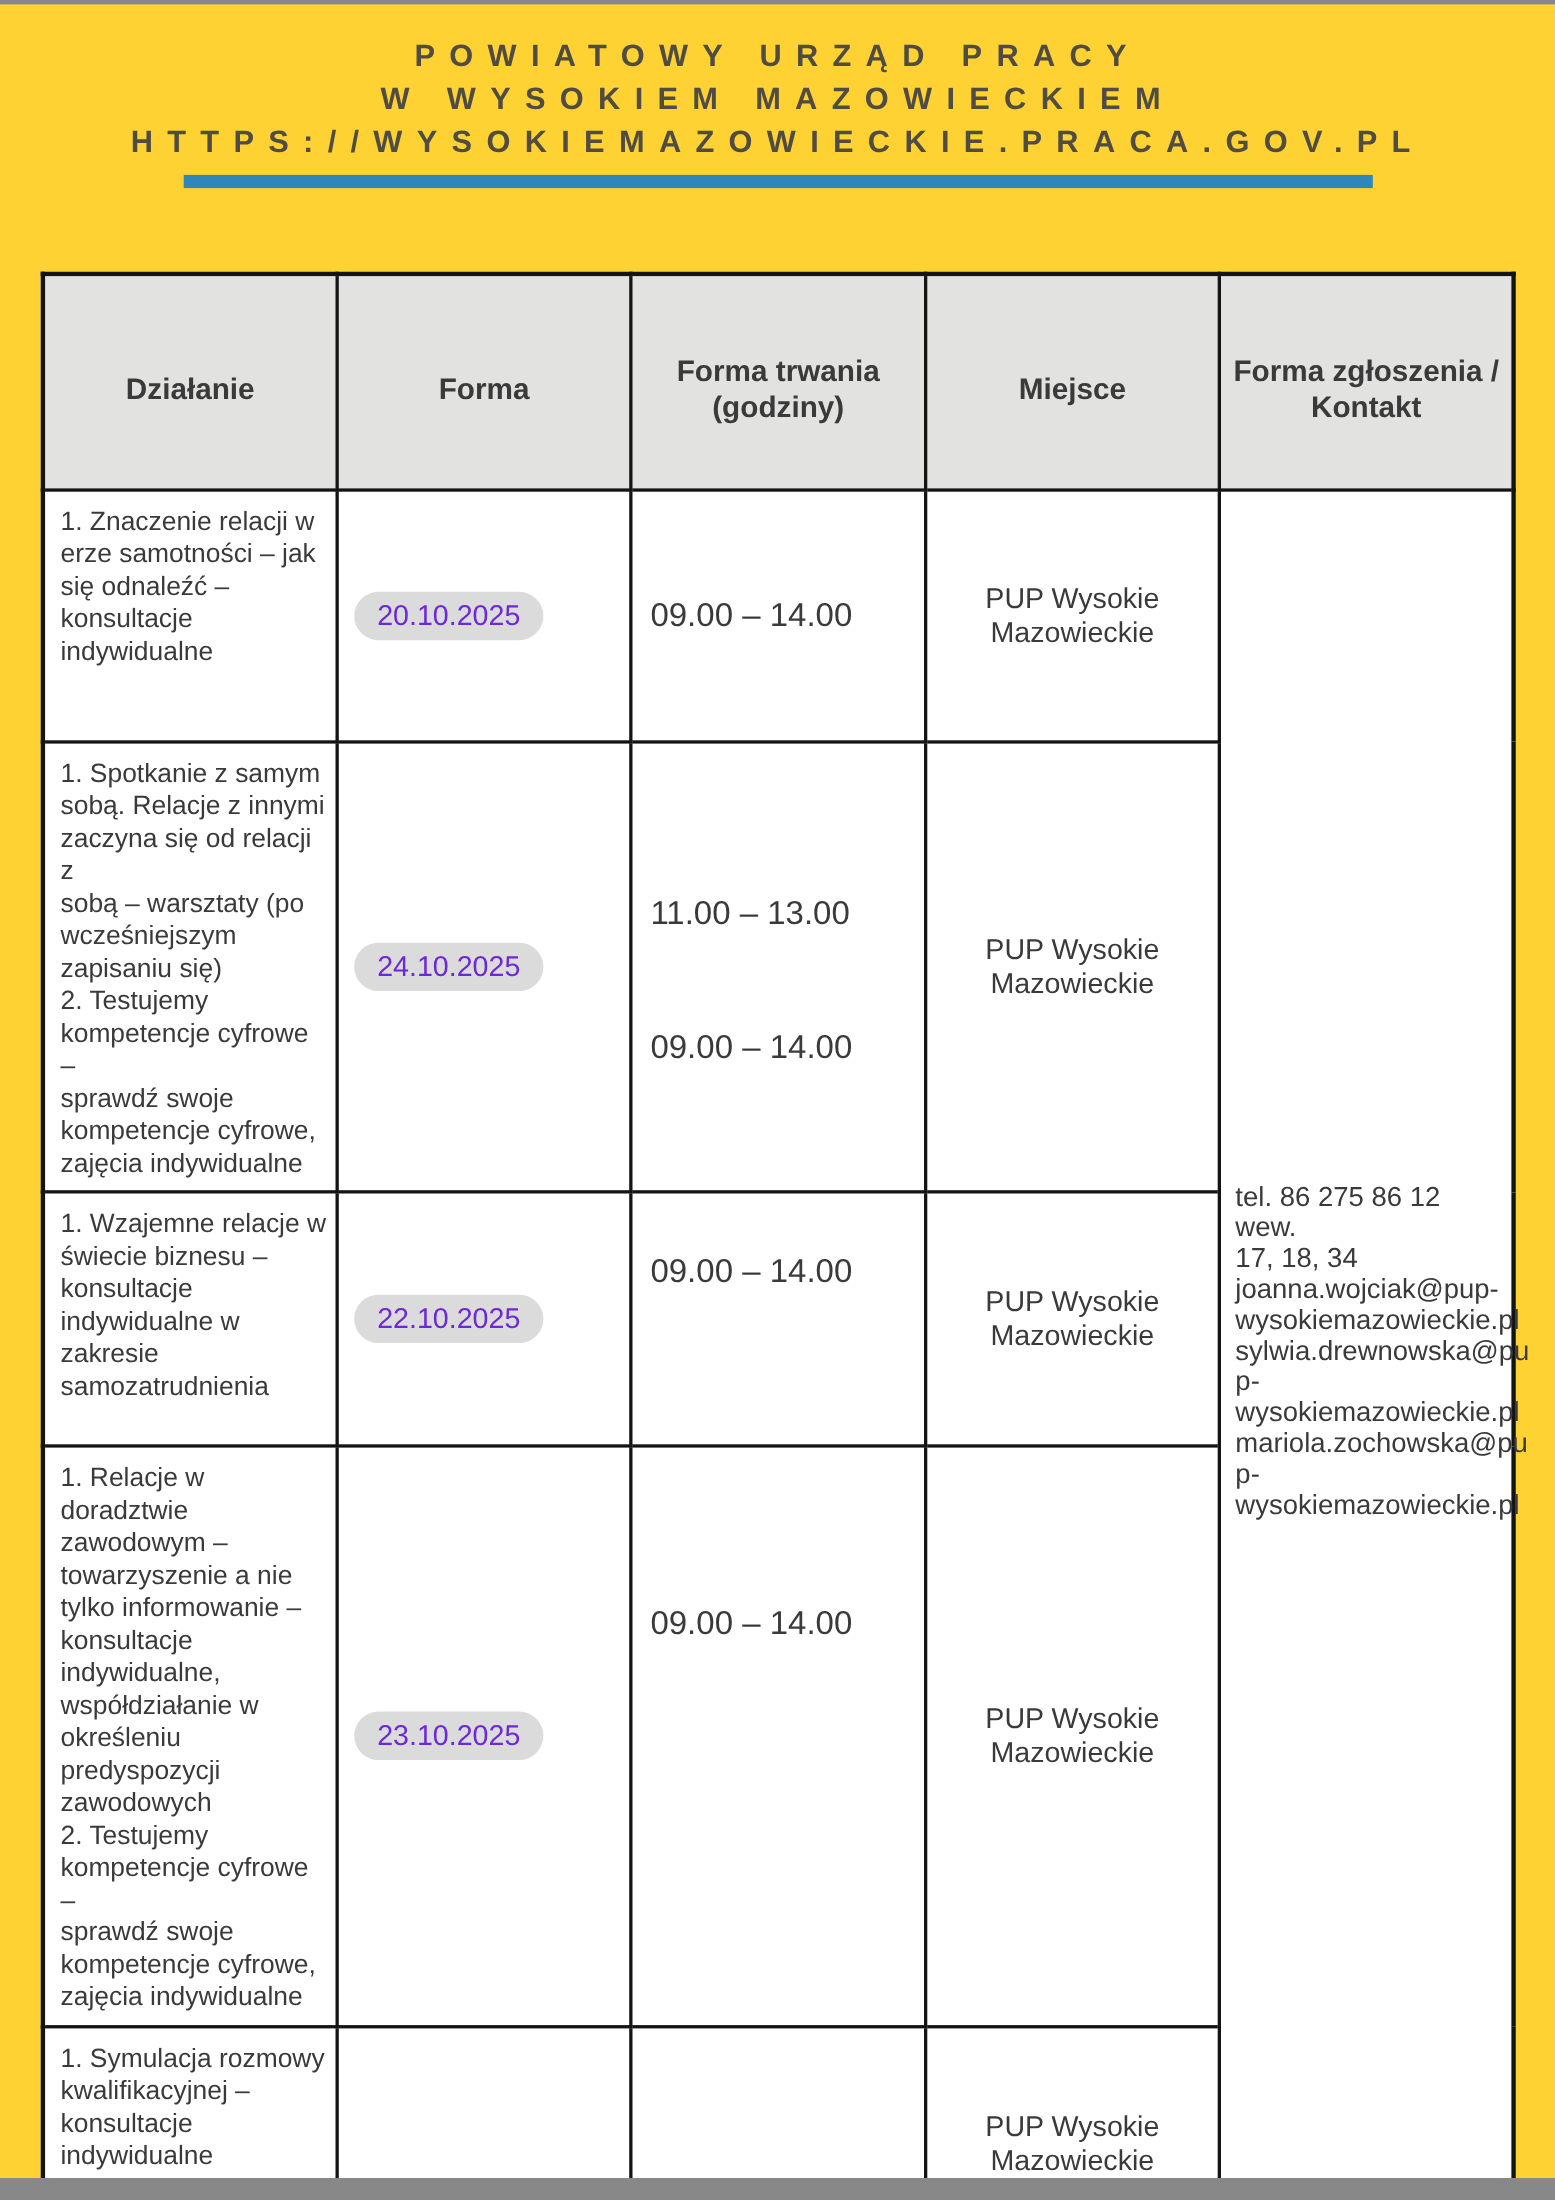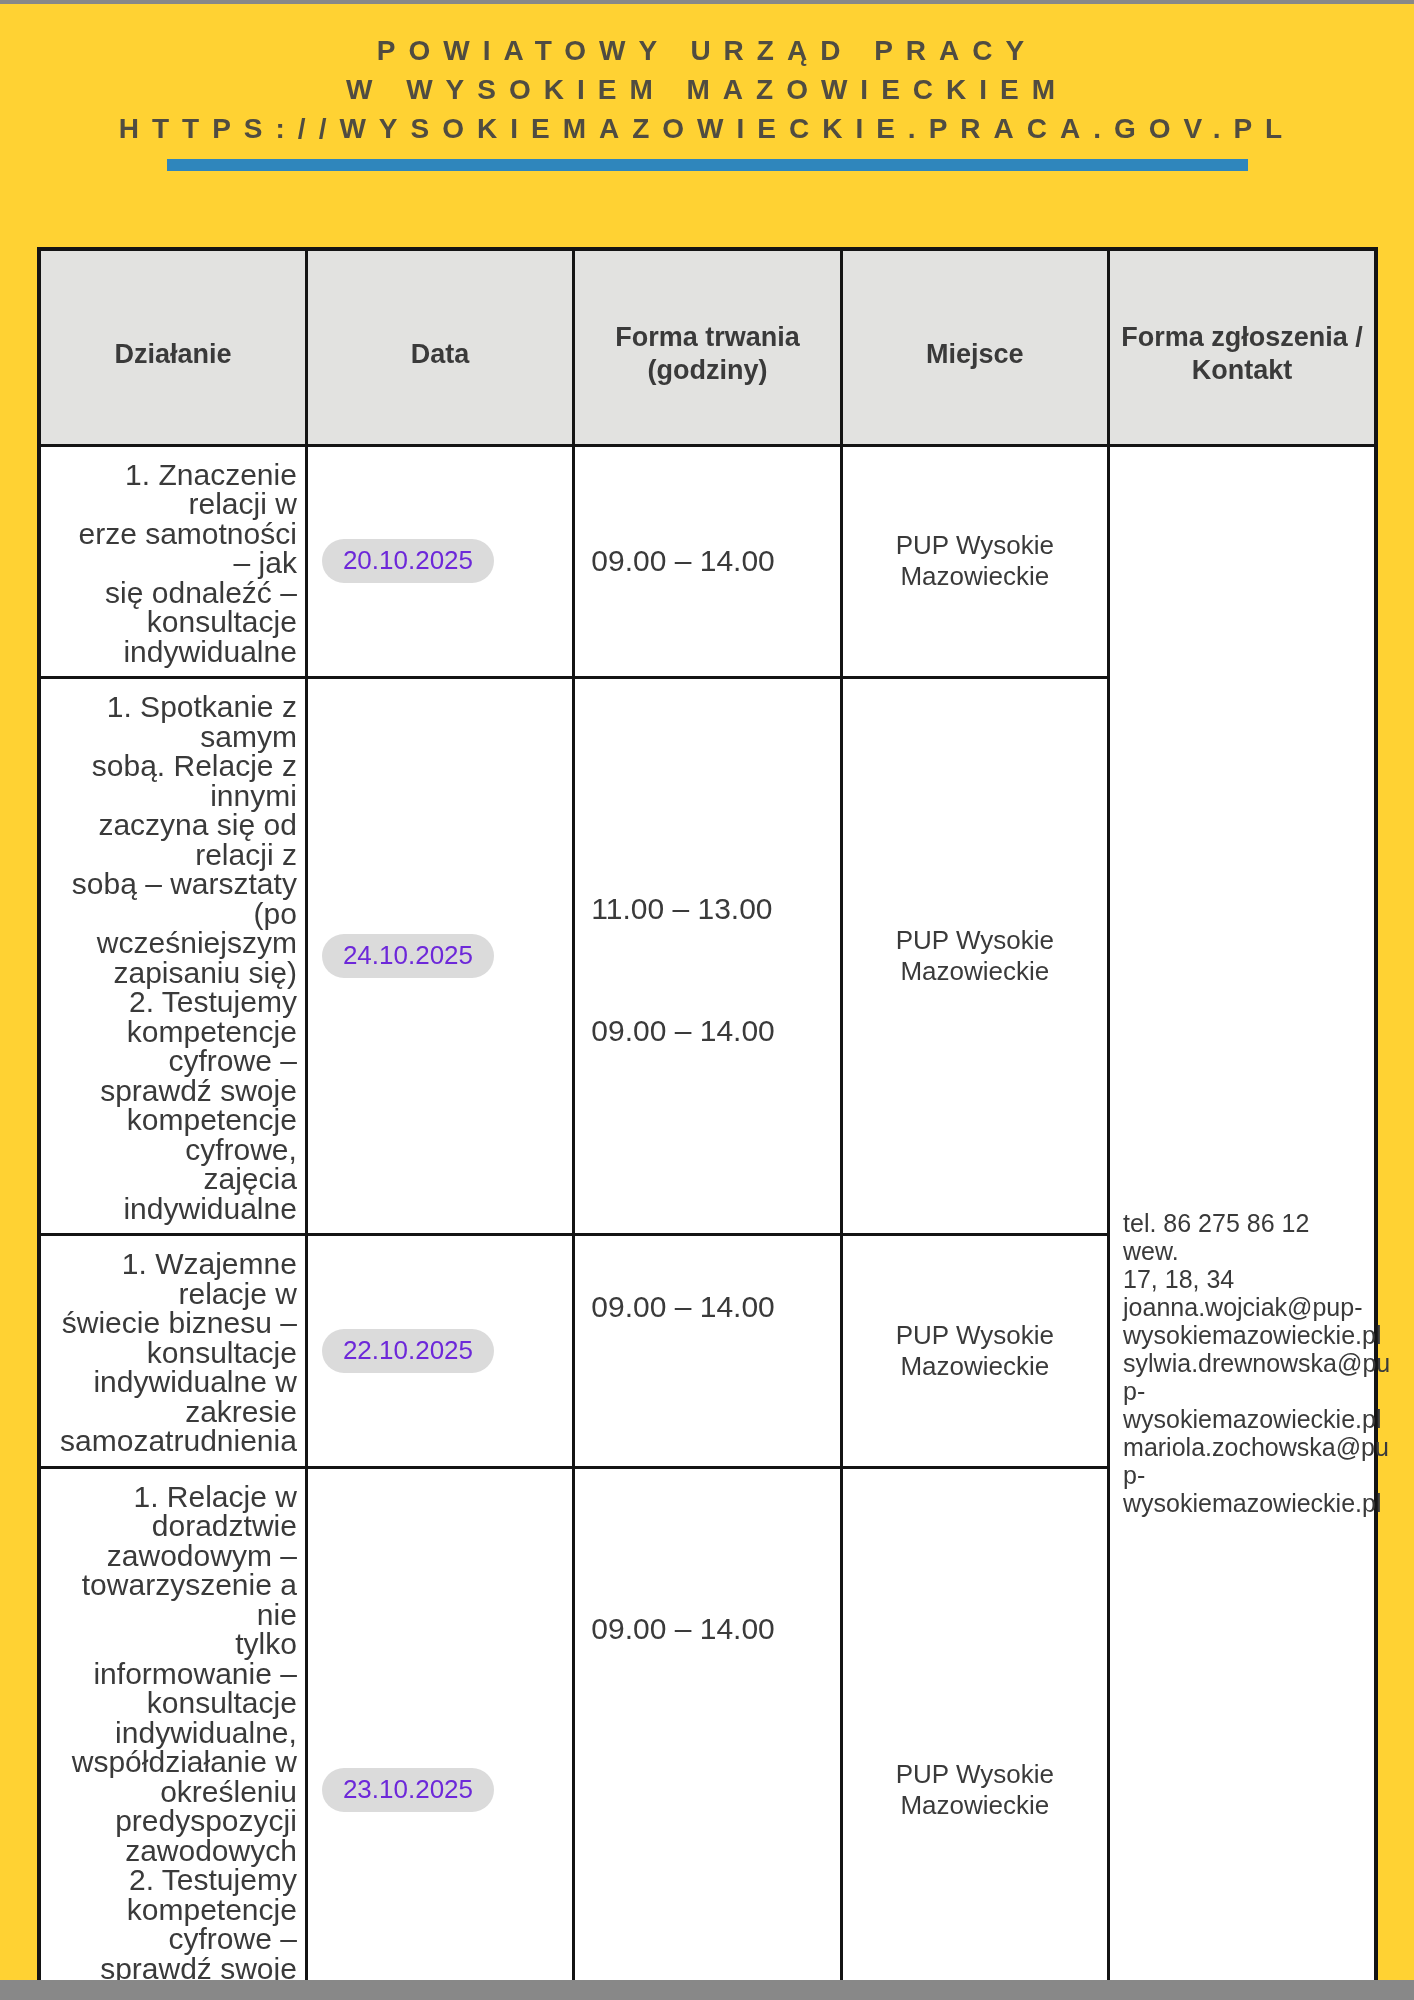--- a/index.html
+++ b/index.html
@@ -64,24 +64,23 @@
     padding-top: 14px;
   }
   tr.r1 > td { height: 229px; }
   tr.r2 > td { height: 373px; }
   tr.r3 > td { height: 231px; }
   tr.r4 > td { height: 450px; }
   tr.r5 > td { height: 215px; }
   td.activity {
     vertical-align: top;
     padding: 13px 8px 10px 14px;
-    font-size: 30px;
+    font-size: 24px;
     line-height: 29.5px;
     white-space: pre-line;
-    text-align: right;
   }
   td.date {
     vertical-align: middle;
     text-align: left;
     padding-left: 14px;
   }
   .pill {
     display: inline-block;
     background: var(--pill-bg, #DBDBDB);
     border-radius: 23px;
@@ -134,21 +133,21 @@
     <colgroup>
         <col>
         <col>
         <col>
         <col>
         <col>
       </colgroup>
     <tbody>
       <tr>
         <th class="hcell">Działanie</th>
-        <th class="hcell">Data</th>
+        <th class="hcell">Forma</th>
         <th class="hcell">Forma trwania
 (godziny)</th>
         <th class="hcell">Miejsce</th>
         <th class="hcell">Forma zgłoszenia /
 Kontakt</th>
       </tr>
 
       <tr class="r1">
         <td class="activity">1. Znaczenie relacji w
 erze samotności – jak

